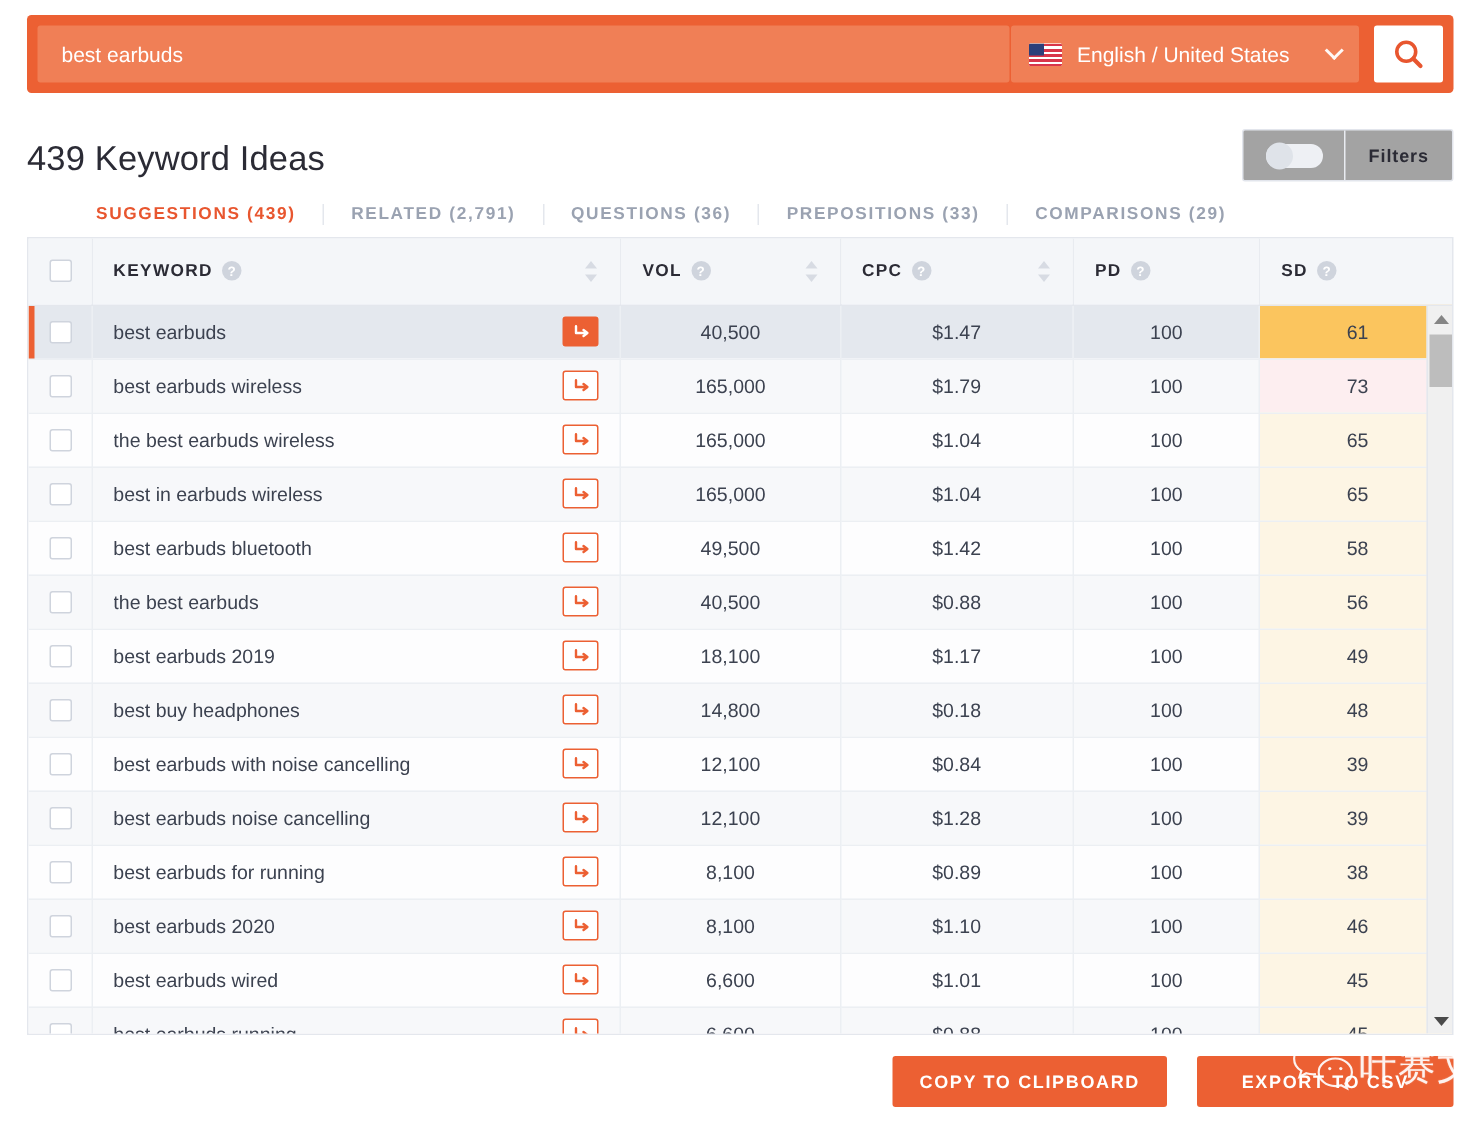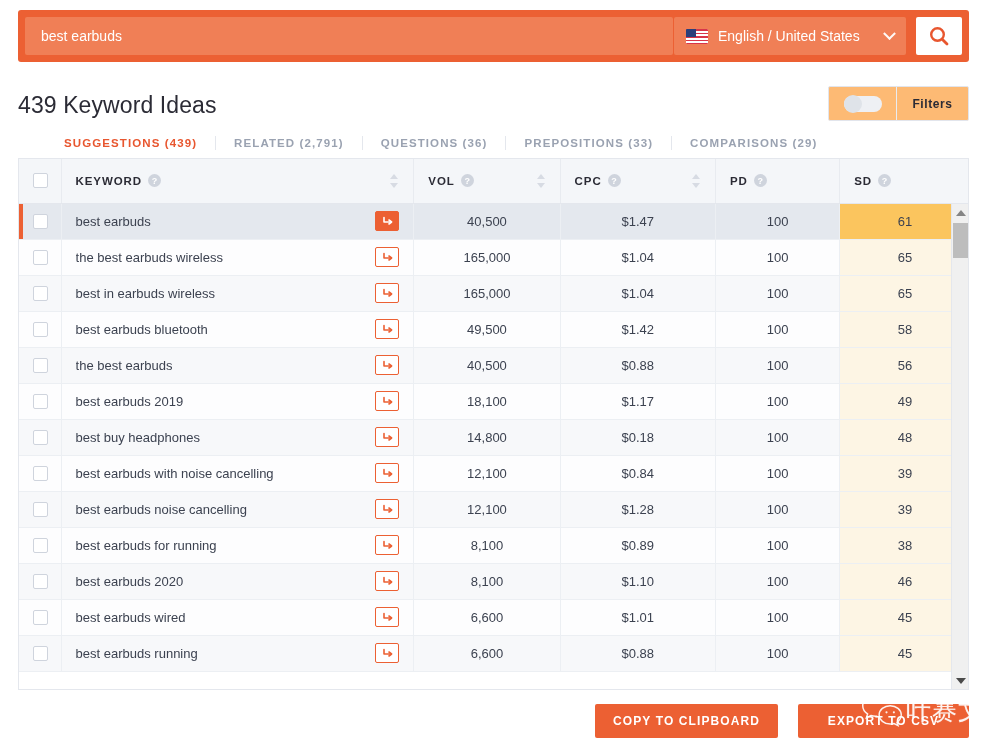--- a/index.html
+++ b/index.html
@@ -132,21 +132,21 @@
   .filters-group {
     position: absolute;
     right: 18px;
     top: 86px;
     width: 141px;
     height: 35px;
     border: 1px solid #e2e5ec;
     border-radius: 2px;
     display: flex;
     align-items: flex-start;
-    background: #fdba74;
+    background: #a3a3a3;
   }
 
   .toggle-cell {
     width: 68px;
     height: 100%;
     display: flex;
     align-items: center;
     justify-content: center;
     border-right: 1px solid #e9ecf1;
     cursor: pointer;
@@ -544,20 +544,38 @@
                     <path d="M8 4 L10.6 6 L8 8" fill="none" stroke="#ffffff" stroke-width="1.6" stroke-linecap="round" stroke-linejoin="round"></path>
                   </svg>
                 </span>
               </span>
             </td>
             <td class="cell-num">40,500</td>
             <td class="cell-num">$1.47</td>
             <td class="cell-num">100</td>
             <td class="cell-sd sd-lvl-high">61</td>
           </tr>
+          <tr class="row-odd">
+            <td class="cell-chk c-first"><span class="checkbox"></span></td>
+            <td class="cell-kw">
+              <span class="kw-cell-inner">
+                <span class="kw-text">best earbuds wireless</span>
+                <span class="arrow-btn">
+                  <svg width="13" height="11" viewBox="0 0 13 11">
+                    <path d="M3 1.5 V6 H9.5" fill="none" stroke="#ec6033" stroke-width="1.6" stroke-linecap="round" stroke-linejoin="round"></path>
+                    <path d="M8 4 L10.6 6 L8 8" fill="none" stroke="#ec6033" stroke-width="1.6" stroke-linecap="round" stroke-linejoin="round"></path>
+                  </svg>
+                </span>
+              </span>
+            </td>
+            <td class="cell-num">165,000</td>
+            <td class="cell-num">$1.79</td>
+            <td class="cell-num">100</td>
+            <td class="cell-sd sd-lvl-pink">73</td>
+          </tr>
           <tr class="row-even">
             <td class="cell-chk c-first"><span class="checkbox"></span></td>
             <td class="cell-kw">
               <span class="kw-cell-inner">
                 <span class="kw-text">the best earbuds wireless</span>
                 <span class="arrow-btn">
                   <svg width="13" height="11" viewBox="0 0 13 11">
                     <path d="M3 1.5 V6 H9.5" fill="none" stroke="#ec6033" stroke-width="1.6" stroke-linecap="round" stroke-linejoin="round"></path>
                     <path d="M8 4 L10.6 6 L8 8" fill="none" stroke="#ec6033" stroke-width="1.6" stroke-linecap="round" stroke-linejoin="round"></path>
                   </svg>

